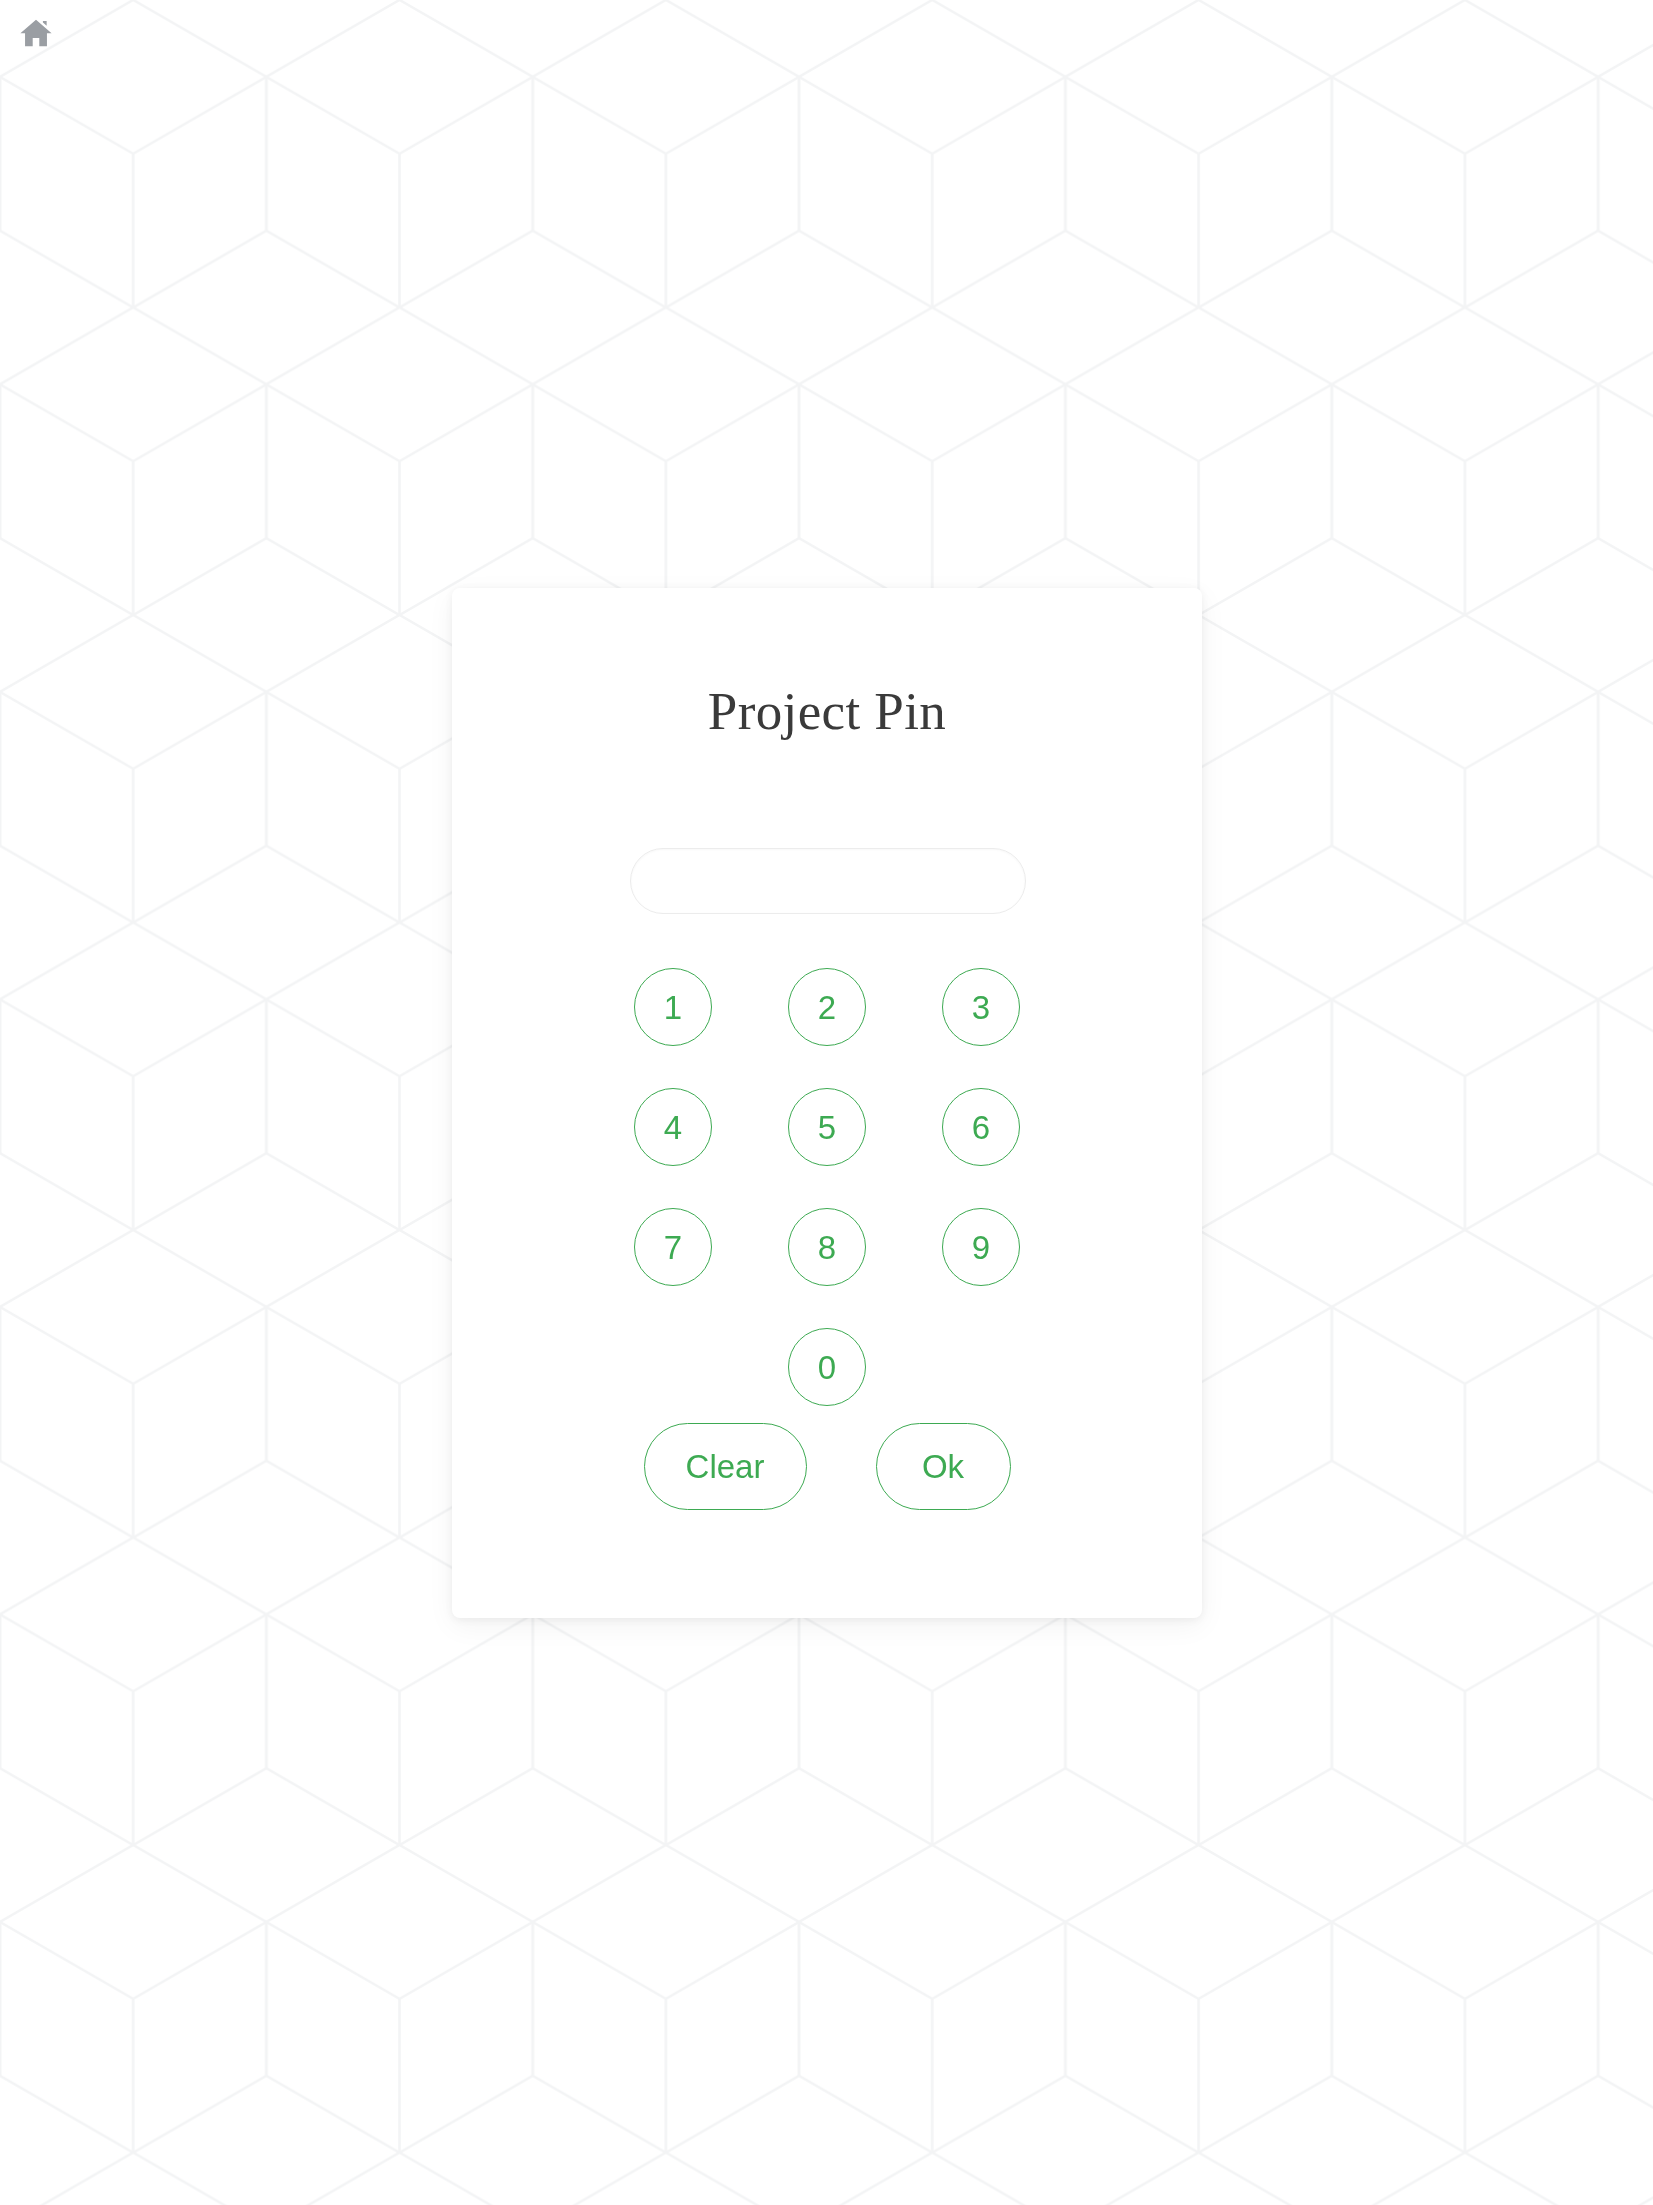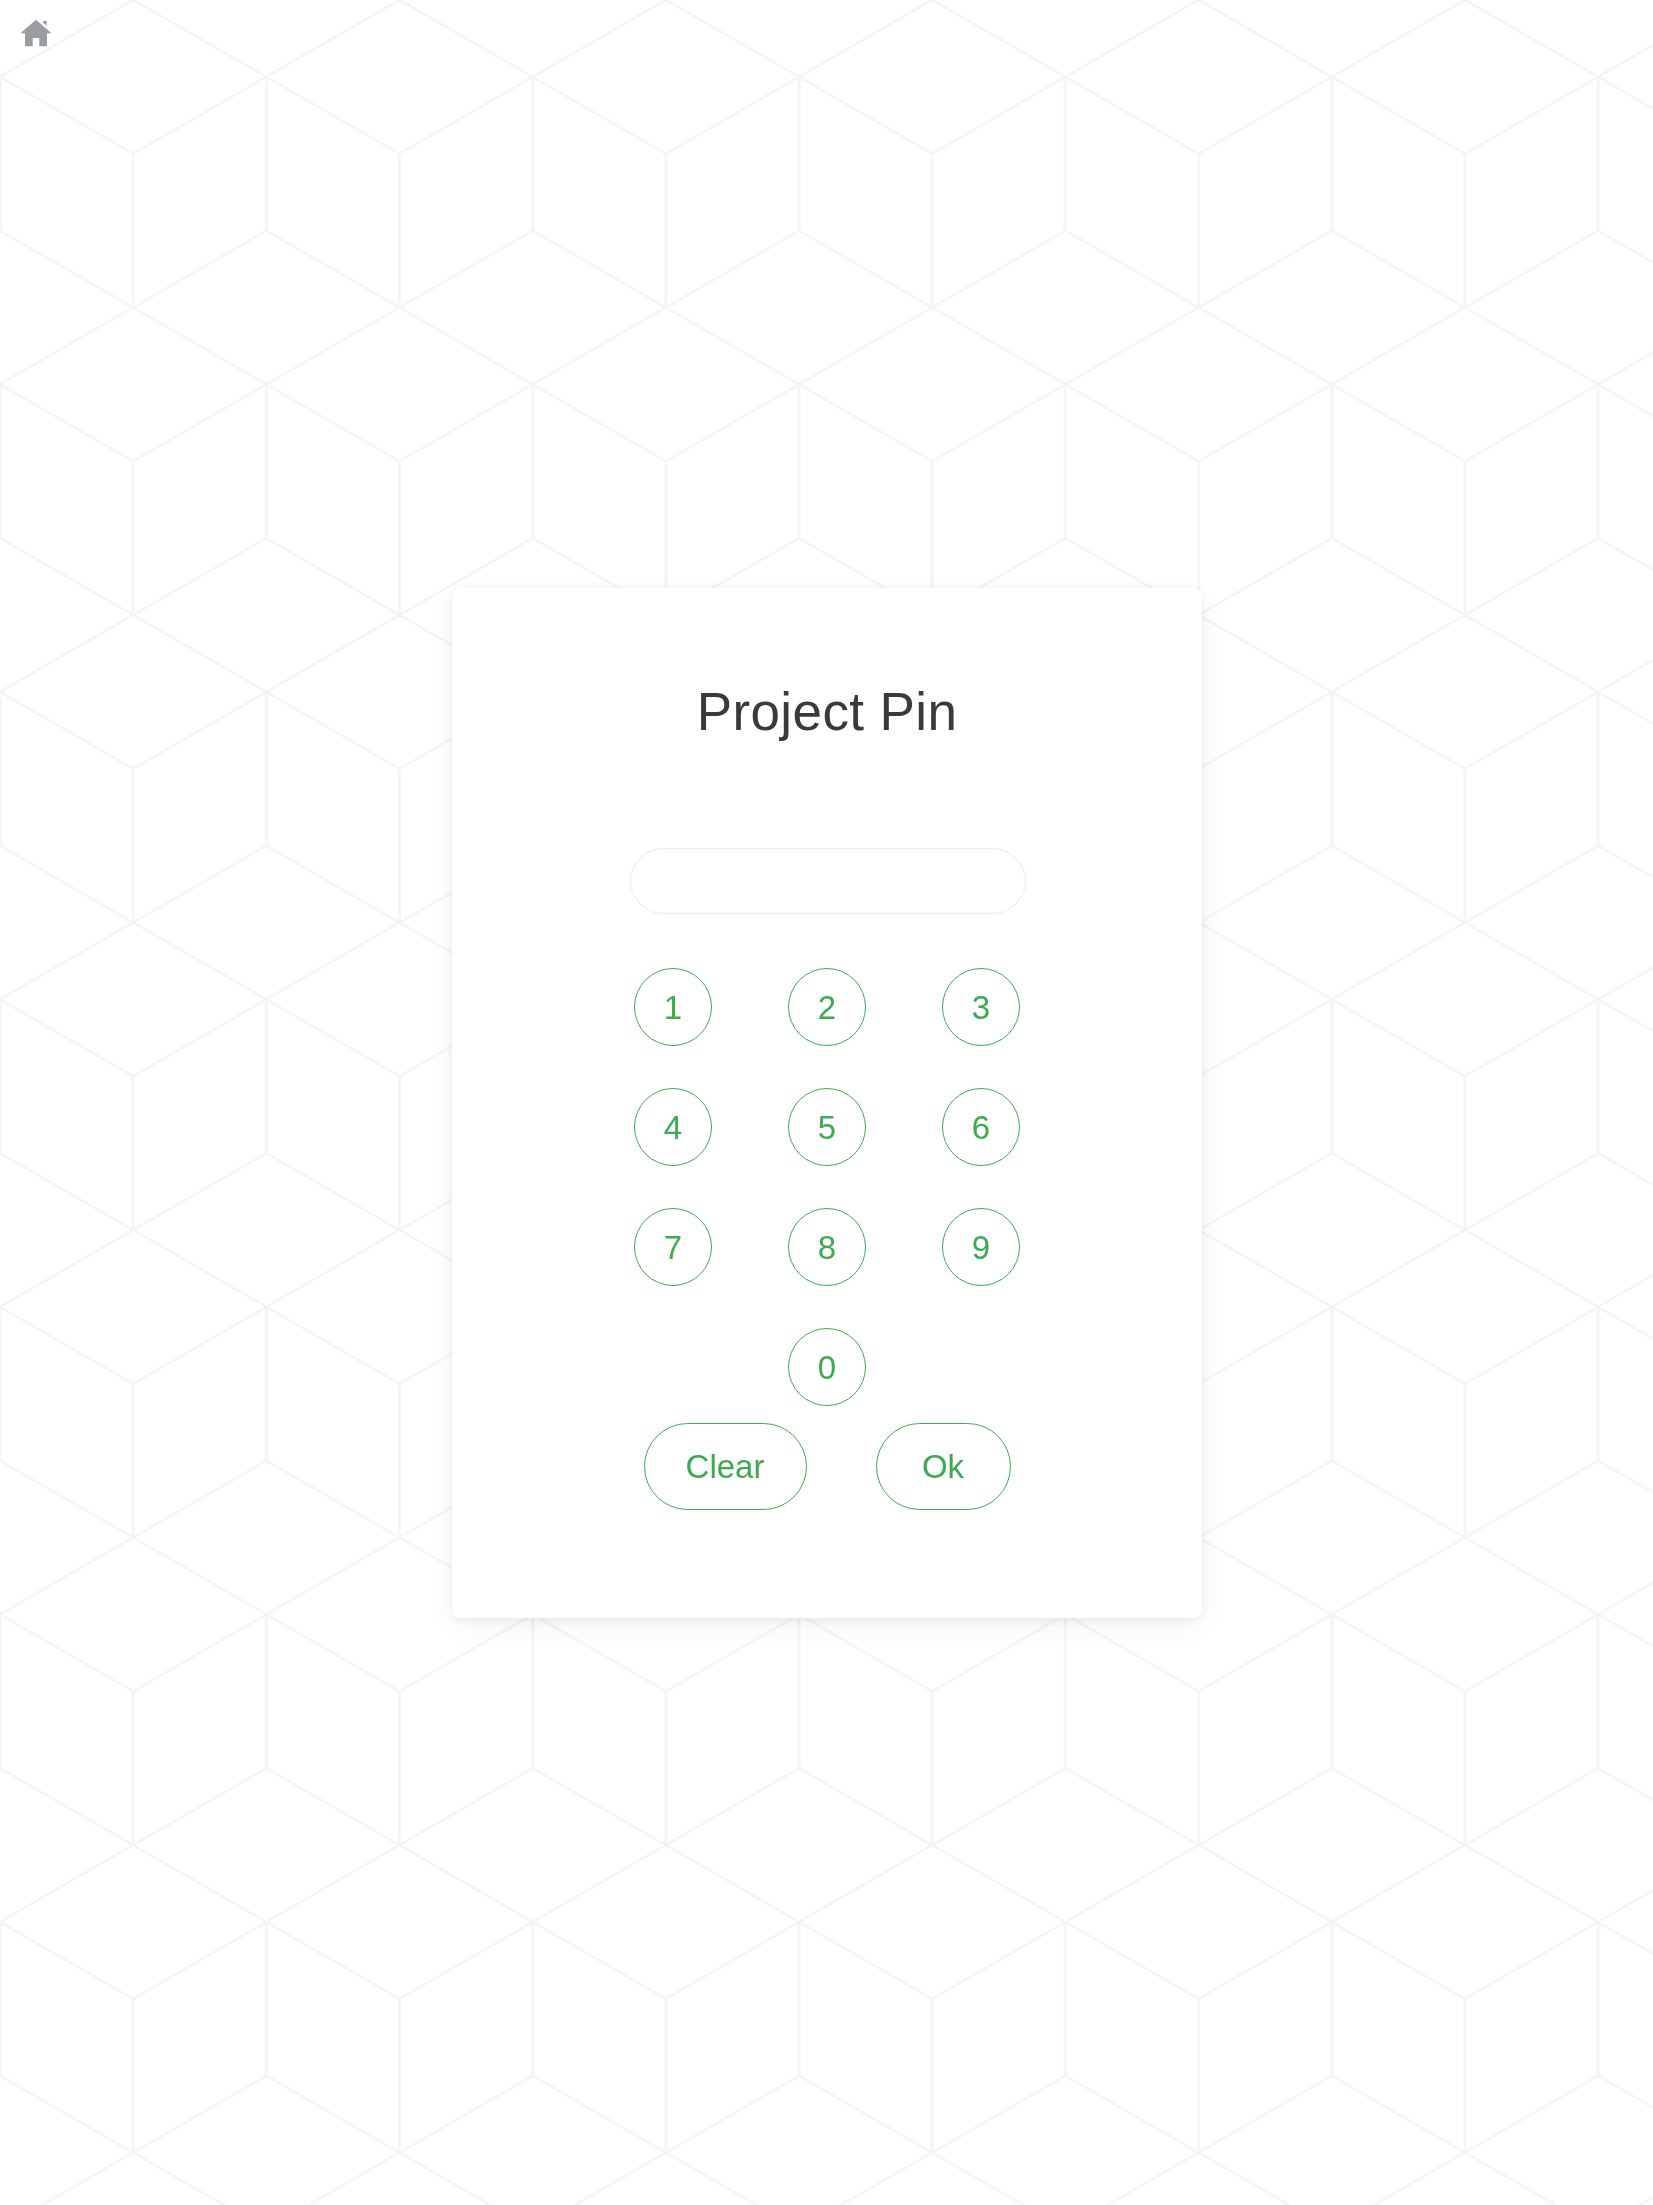--- a/index.html
+++ b/index.html
@@ -50,21 +50,21 @@
     z-index: 3;
     box-sizing: border-box;
   }
 
   #card-title {
     position: absolute;
     left: 0;
     top: 93px;
     width: 750px;
     text-align: center;
-    font-family: Liberation Sans, sans-serif;
+    font-family: Liberation Serif, serif;
     font-weight: 300;
     font-size: 53px;
     letter-spacing: 0.4px;
     color: #3a3a3a;
     white-space: nowrap;
   }
 
   
   #pin-input {
     position: absolute;

